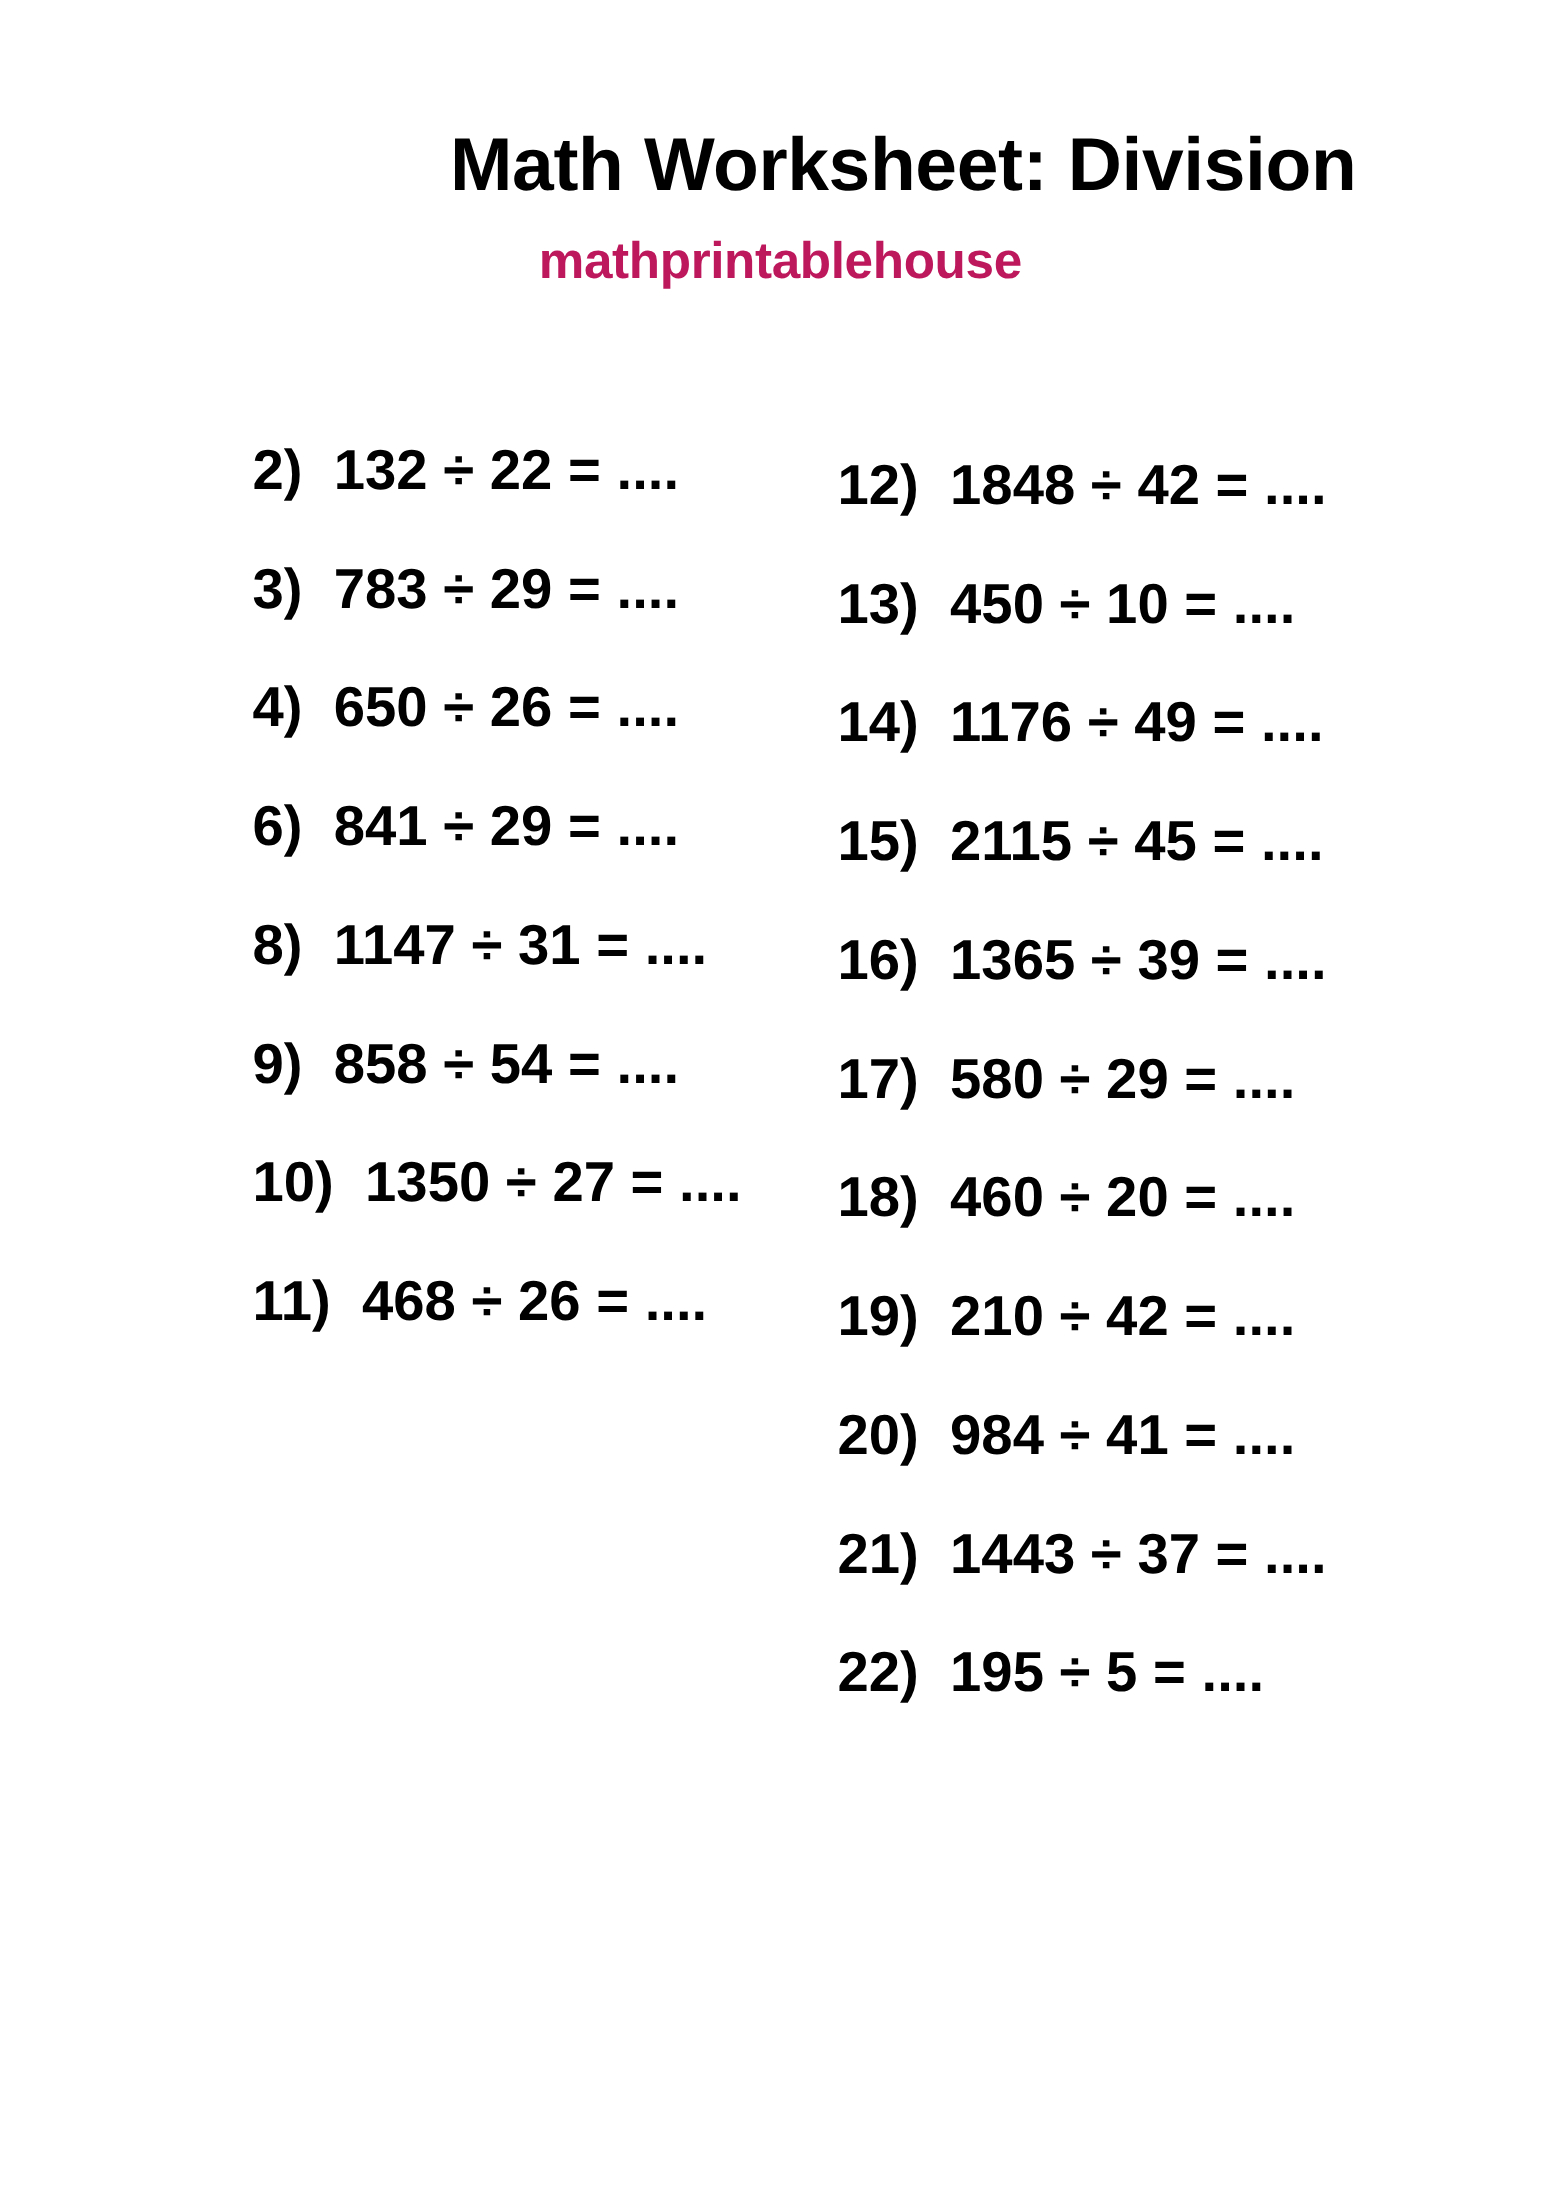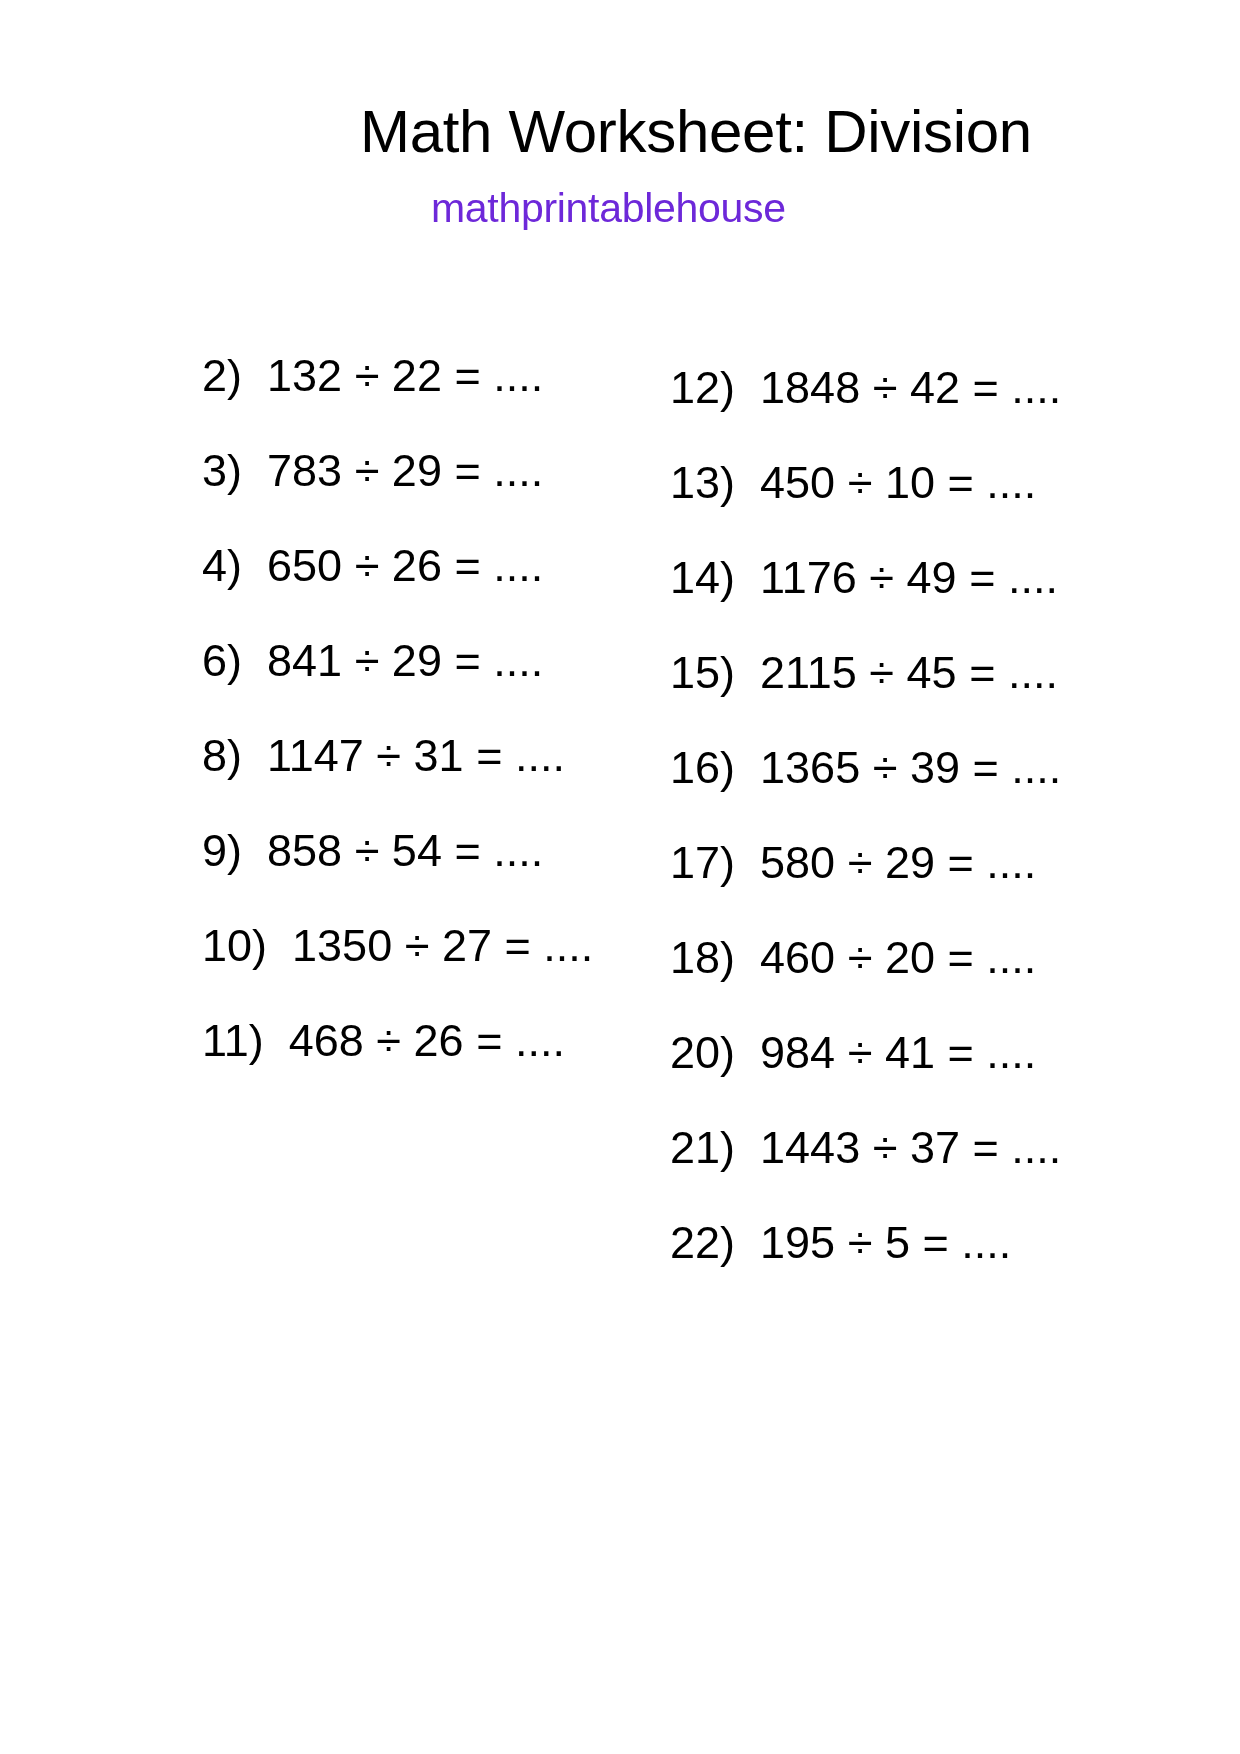--- a/index.html
+++ b/index.html
@@ -14,39 +14,40 @@
       overflow: hidden;
       font-family: "Liberation Sans", sans-serif;
       color: #000000;
     }
     .page {
       position: absolute;
       left: 0; top: 0;
       width: 1240px;
       height: 1754px;
       background: #ffffff;
+      font-weight: bold;
     }
     .title {
       position: absolute;
       left: 360px;
       top: 96px;
       font-size: 60px;
       line-height: 72px;
       white-space: nowrap;
       color: #000000;
       letter-spacing: -0.3px;
     }
     .subtitle {
       position: absolute;
       left: 431px;
       top: 183px;
       font-size: 41px;
       line-height: 50px;
       white-space: nowrap;
-      color: #6d28d9;
+      color: #be185d;
       letter-spacing: -0.3px;
     }
     .column {
       position: absolute;
       top: 350px;
     }
     .column.left { left: 202px; }
     .column.right { left: 670px; margin-top: 12px; }
     .problem {
       height: 95px;
@@ -75,17 +76,18 @@
       <div class="problem"><span>11)</span>  <span>468</span> <span>÷</span> <span>26</span> <span>=</span> <span>....</span></div>
     </div>
   <div class="column right">
       <div class="problem"><span>12)</span>  <span>1848</span> <span>÷</span> <span>42</span> <span>=</span> <span>....</span></div>
       <div class="problem"><span>13)</span>  <span>450</span> <span>÷</span> <span>10</span> <span>=</span> <span>....</span></div>
       <div class="problem"><span>14)</span>  <span>1176</span> <span>÷</span> <span>49</span> <span>=</span> <span>....</span></div>
       <div class="problem"><span>15)</span>  <span>2115</span> <span>÷</span> <span>45</span> <span>=</span> <span>....</span></div>
       <div class="problem"><span>16)</span>  <span>1365</span> <span>÷</span> <span>39</span> <span>=</span> <span>....</span></div>
       <div class="problem"><span>17)</span>  <span>580</span> <span>÷</span> <span>29</span> <span>=</span> <span>....</span></div>
       <div class="problem"><span>18)</span>  <span>460</span> <span>÷</span> <span>20</span> <span>=</span> <span>....</span></div>
+      <div class="problem"><span>19)</span>  <span>210</span> <span>÷</span> <span>42</span> <span>=</span> <span>....</span></div>
       <div class="problem"><span>20)</span>  <span>984</span> <span>÷</span> <span>41</span> <span>=</span> <span>....</span></div>
       <div class="problem"><span>21)</span>  <span>1443</span> <span>÷</span> <span>37</span> <span>=</span> <span>....</span></div>
       <div class="problem"><span>22)</span>  <span>195</span> <span>÷</span> <span>5</span> <span>=</span> <span>....</span></div>
     </div>
 </div>
 
 </body></html>

